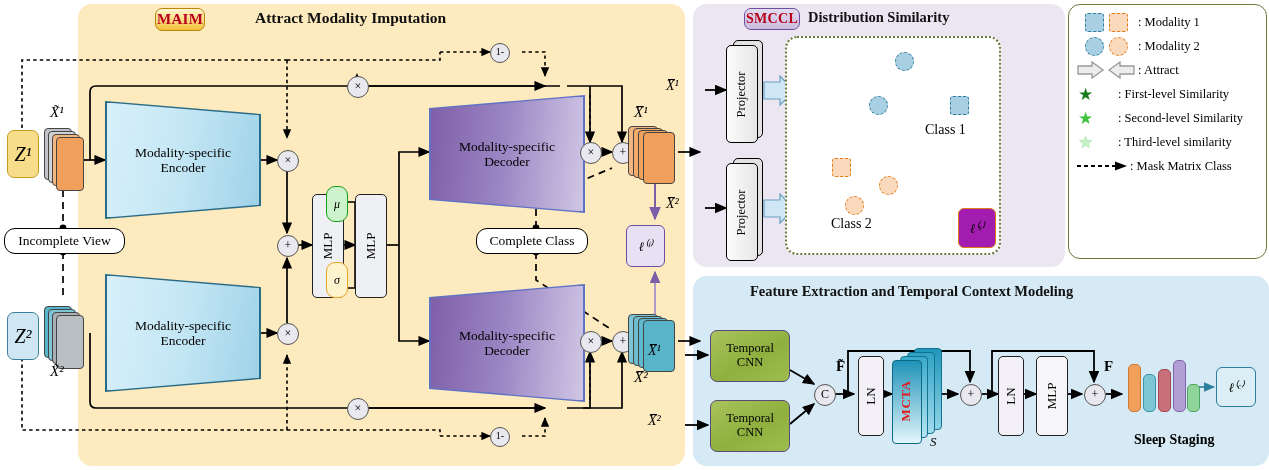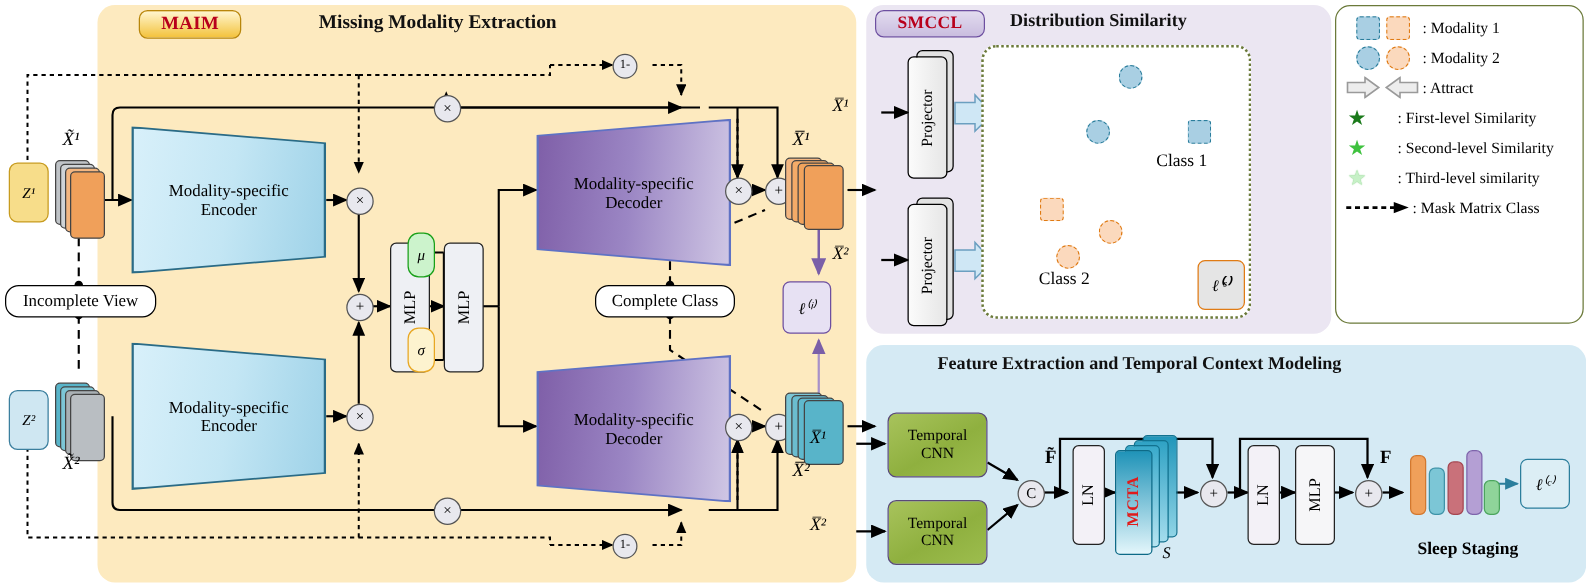--- a/index.html
+++ b/index.html
@@ -13,21 +13,21 @@
       border-radius:14px;}
   #smccl-panel{left:693px;top:4px;width:372px;height:263px;background:#ebe6f2;
       border-radius:14px;}
   #fetcm-panel{left:693px;top:276px;width:576px;height:190px;background:#d5eaf4;
       border-radius:14px;}
   #legend-panel{left:1068px;top:4px;width:197px;height:253px;background:#fff;
       border:1.6px solid #6b7a3a;border-radius:12px;}
 
   
   .tag{border-radius:7px;font-weight:bold;font-size:15px;letter-spacing:.3px;
-       padding:2px 17px;color:#b8001b;}
+       padding:2px 1px;color:#b8001b;margin-left:44px;}
   #maim-tag{left:111px;top:8px;background:linear-gradient(#fff6cf,#f3c23c);
        border:1.6px solid #b8860b;}
   #smccl-tag{left:700px;top:8px;background:linear-gradient(#e3dcef,#c9bddf);
        border:1.6px solid #6d4fa0;font-size:14px;}
 
   .ptitle{font-weight:bold;font-size:15.5px;color:#111;}
   #maim-title{left:255px;top:9px;}
   #smccl-title{left:808px;top:9px;font-size:14.5px;}
   #fetcm-title{left:750px;top:283px;font-size:14.5px;}
 
@@ -40,21 +40,21 @@
      background:linear-gradient(100deg,#d8f0fa 0%,#c3e6f4 50%,#9ed2e8 100%);}
   .dec .bord{position:absolute;inset:0;clip-path:polygon(0 11%,100% 0,100% 100%,0 89%);
      background:#5f72c4;}
   .dec .inner{position:absolute;left:1.6px;top:1.6px;right:1.6px;bottom:1.6px;
      clip-path:polygon(0 11%,100% 0,100% 100%,0 89%);
      background:linear-gradient(95deg,#7f5fa8 0%,#9b86c4 48%,#cfc6e4 100%);}
   .trap-label{position:absolute;inset:0;display:flex;flex-direction:column;
      align-items:center;justify-content:center;font-size:13.5px;line-height:1.12;}
 
   
-  .zbox{width:30px;height:46px;border-radius:7px;font-size:12px;font-style:italic;}
+  .zbox{width:30px;height:46px;border-radius:7px;font-size:20px;font-style:italic;}
   #z1{left:7px;top:130px;background:#f7dd8a;border:1.6px solid #c79b1f;}
   #z2{left:7px;top:312px;background:#cfe7f2;border:1.6px solid #3b7f9e;}
 
   .viewbox{border:1.7px solid #000;border-radius:11px;background:#fff;
      font-size:13.5px;height:24px;}
   #incomplete-view{left:4px;top:228px;width:119px;}
   #complete-view{left:476px;top:228px;width:110px;}
 
   
   .stack{position:absolute;}
@@ -69,21 +69,21 @@
   .vbox{border:1.6px solid #222;border-radius:5px;background:#eef0f4;}
   .vtext{position:absolute;inset:0;display:flex;align-items:center;justify-content:center;}
   .vtext span{transform:rotate(-90deg);white-space:nowrap;font-size:13px;}
 
   .pill{border-radius:9px;font-size:12px;font-style:italic;}
   #mu-pill{left:326px;top:186px;width:20px;height:34px;background:#ccf3cc;border:1.7px solid #19a019;}
   #sg-pill{left:326px;top:262px;width:20px;height:34px;background:#fdf3cf;border:1.7px solid #e8a722;}
 
   .lossbox{border-radius:6px;font-size:13px;font-style:italic;}
   #loss-i{left:626px;top:225px;width:37px;height:40px;background:#e7e1f3;border:1.6px solid #6d4fa0;}
-  #loss-s{left:958px;top:208px;width:36px;height:38px;background:#e5e5e5;border:1.8px solid #e07b14;font-weight:bold;}
+  #loss-s{left:958px;top:208px;width:36px;height:38px;background:#a21caf;border:1.8px solid #e07b14;}
   #loss-c{left:1216px;top:367px;width:38px;height:38px;background:#dceef5;border:1.8px solid #2b7e9c;}
 
   
   svg.ov{position:absolute;left:0;top:0;width:1269px;height:470px;pointer-events:none;}
 
   .lbl{position:absolute;font-size:15px;font-style:italic;white-space:nowrap;}
 
   
   .proj{border:1.8px solid #000;border-radius:5px;background:linear-gradient(90deg,#fbfbfb,#e6e6e6);}
   .proj .vtext span{font-size:12.5px;font-style:normal;}
@@ -274,21 +274,21 @@
   <g stroke="#8e8e8e" fill="none" stroke-width="2">
     <path d="M912,440 L936,416" marker-end="url(#ahs)"></path>
   </g>
 
   <g stroke="#2b7e9c" fill="none" stroke-width="1.6">
     <path d="M1196,387 L1214,387" marker-end="url(#aht)"></path>
   </g>
 </svg>
 
 <div class="abs tag" id="maim-tag">MAIM</div>
-<div class="abs ptitle" id="maim-title">Missing Modality Extraction</div>
+<div class="abs ptitle" id="maim-title">Attract Modality Imputation</div>
 
 <div class="abs ctr zbox" id="z1">
   <span>Z¹</span>
 </div>
 <div class="abs ctr zbox" id="z2">
   <span>Z²</span>
 </div>
 
 <div class="stack" style="left:44px;top:128px;width:40px;height:64px;">
   <i style="left:0;top:0;width:26px;height:50px;background:#bfc3c7;"></i>

